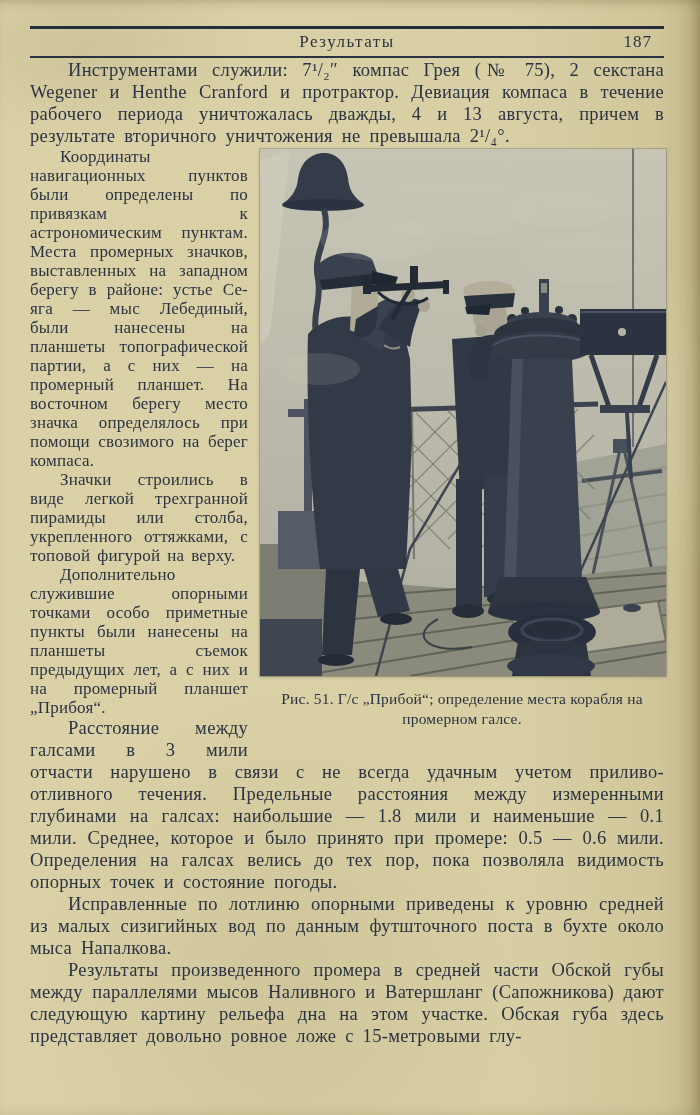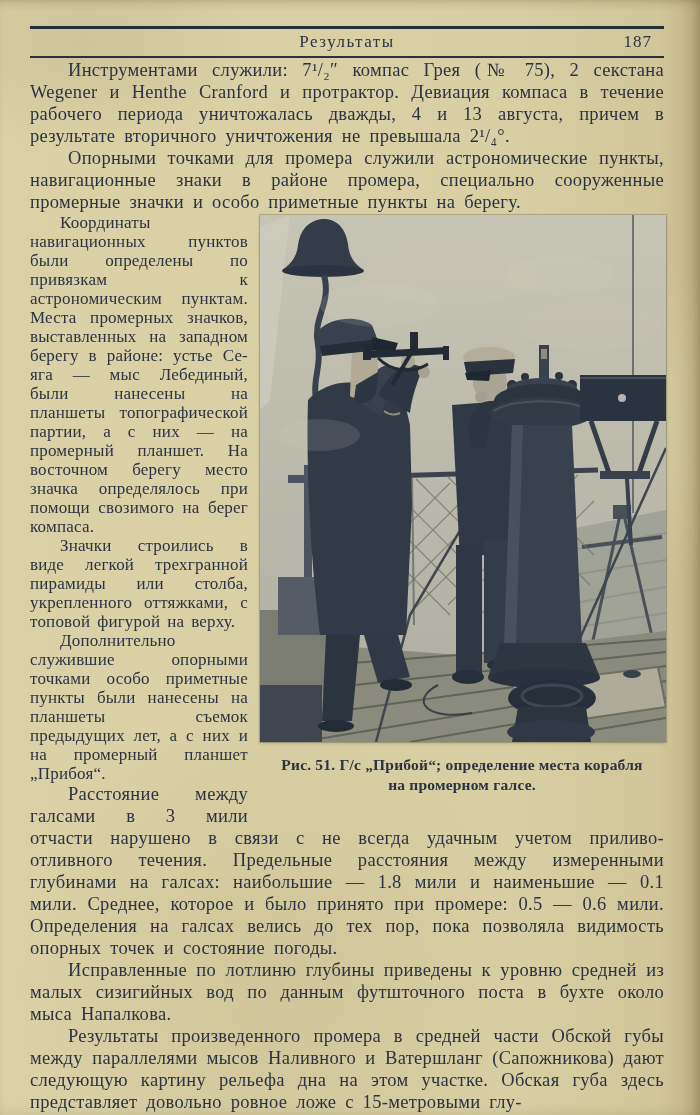--- a/index.html
+++ b/index.html
@@ -37,21 +37,20 @@
     line-height:19px;
     word-spacing:2.5px;
     letter-spacing:.2px;
     text-indent:30px;
   }
   figure.photo-fig{
     float:right;
     width:404px;
     margin:2px 0 20px 12px;
     padding:0;
-    font-weight:bold;
   }
   figure.photo-fig svg{display:block;}
   .photo-frame{
     box-shadow:0 0 0 1px rgba(70,75,70,.25), 0 1px 3px rgba(60,55,25,.3);
   }
   figcaption{
     font-size:15.5px;
     line-height:20px;
     text-align:center;
     padding:13px 16px 0 16px;
@@ -64,21 +63,20 @@
 <div class="page">
   <div class="inner">
 
     <div class="hdr-rule-top"></div>
     <div class="hdr-row">
       <span class="hdr-title">Результаты</span>
       <span class="hdr-num">187</span>
     </div>
 
     <p class="p first">Инструментами служили: 7¹/₂″ компас Грея (№ 75), 2 секстана Wegener и Henthe Cranford и протрактор. Девиация компаса в течение рабочего периода уничтожалась дважды, 4 и 13 августа, причем в результате вторичного уничтожения не превышала 2¹/₄°.</p>
-    <p class="p">Опорными точками для промера служили астрономические пункты, навигационные знаки в районе промера, специально сооруженные промерные значки и особо приметные пункты на берегу.</p>
 
     <figure class="photo-fig">
       <svg class="photo-frame" width="406" height="527" viewBox="0 0 406 527" xmlns="http://www.w3.org/2000/svg">
         <defs>
           <linearGradient id="sky" x1="0" y1="0" x2="0" y2="1">
             <stop offset="0" stop-color="#c6c4b4"></stop>
             <stop offset=".65" stop-color="#b7b6a8"></stop>
             <stop offset="1" stop-color="#aeaca0"></stop>
           </linearGradient>
         </defs>
@@ -247,17 +245,17 @@
           <ellipse cx="60" cy="220" rx="40" ry="16"></ellipse>
         </g>
       </svg>
       <figcaption>Рис. 51. Г/с „Прибой“; определение места корабля на промерном галсе.</figcaption>
     </figure>
 
     <p class="p narrow">Координаты навигационных пунктов были определены по привязкам к астрономическим пунктам. Места промерных значков, выставленных на западном берегу в районе: устье Се-яга — мыс Лебединый, были нанесены на планшеты топографической партии, а с них — на промерный планшет. На восточном берегу место значка определялось при помощи свозимого на берег компаса.</p>
     <p class="p narrow">Значки строились в виде легкой трехгранной пирамиды или столба, укрепленного оттяжками, с топовой фигурой на верху.</p>
     <p class="p narrow">Дополнительно служившие опорными точками особо приметные пункты были нанесены на планшеты съемок предыдущих лет, а с них и на промерный планшет „Прибоя“.</p>
     <p class="p">Расстояние между галсами в 3 мили отчасти нарушено в связи с не всегда удачным учетом приливо-отливного течения. Предельные расстояния между измеренными глубинами на галсах: наибольшие — 1.8 мили и наименьшие — 0.1 мили. Среднее, которое и было принято при промере: 0.5 — 0.6 мили. Определения на галсах велись до тех пор, пока позволяла видимость опорных точек и состояние погоды.</p>
-    <p class="p">Исправленные по лотлиню глубины приведены к уровню средней из малых сизигийных вод по данным футшточного поста в бухте около мыса Напалкова.</p>
+    <p class="p">Исправленные по лотлиню опорными приведены к уровню средней из малых сизигийных вод по данным футшточного поста в бухте около мыса Напалкова.</p>
     <p class="p">Результаты произведенного промера в средней части Обской губы между параллелями мысов Наливного и Ватершланг (Сапожникова) дают следующую картину рельефа дна на этом участке. Обская губа здесь представляет довольно ровное ложе с 15-метровыми глу-</p>
 
   </div>
 </div>
 
 </body></html>

